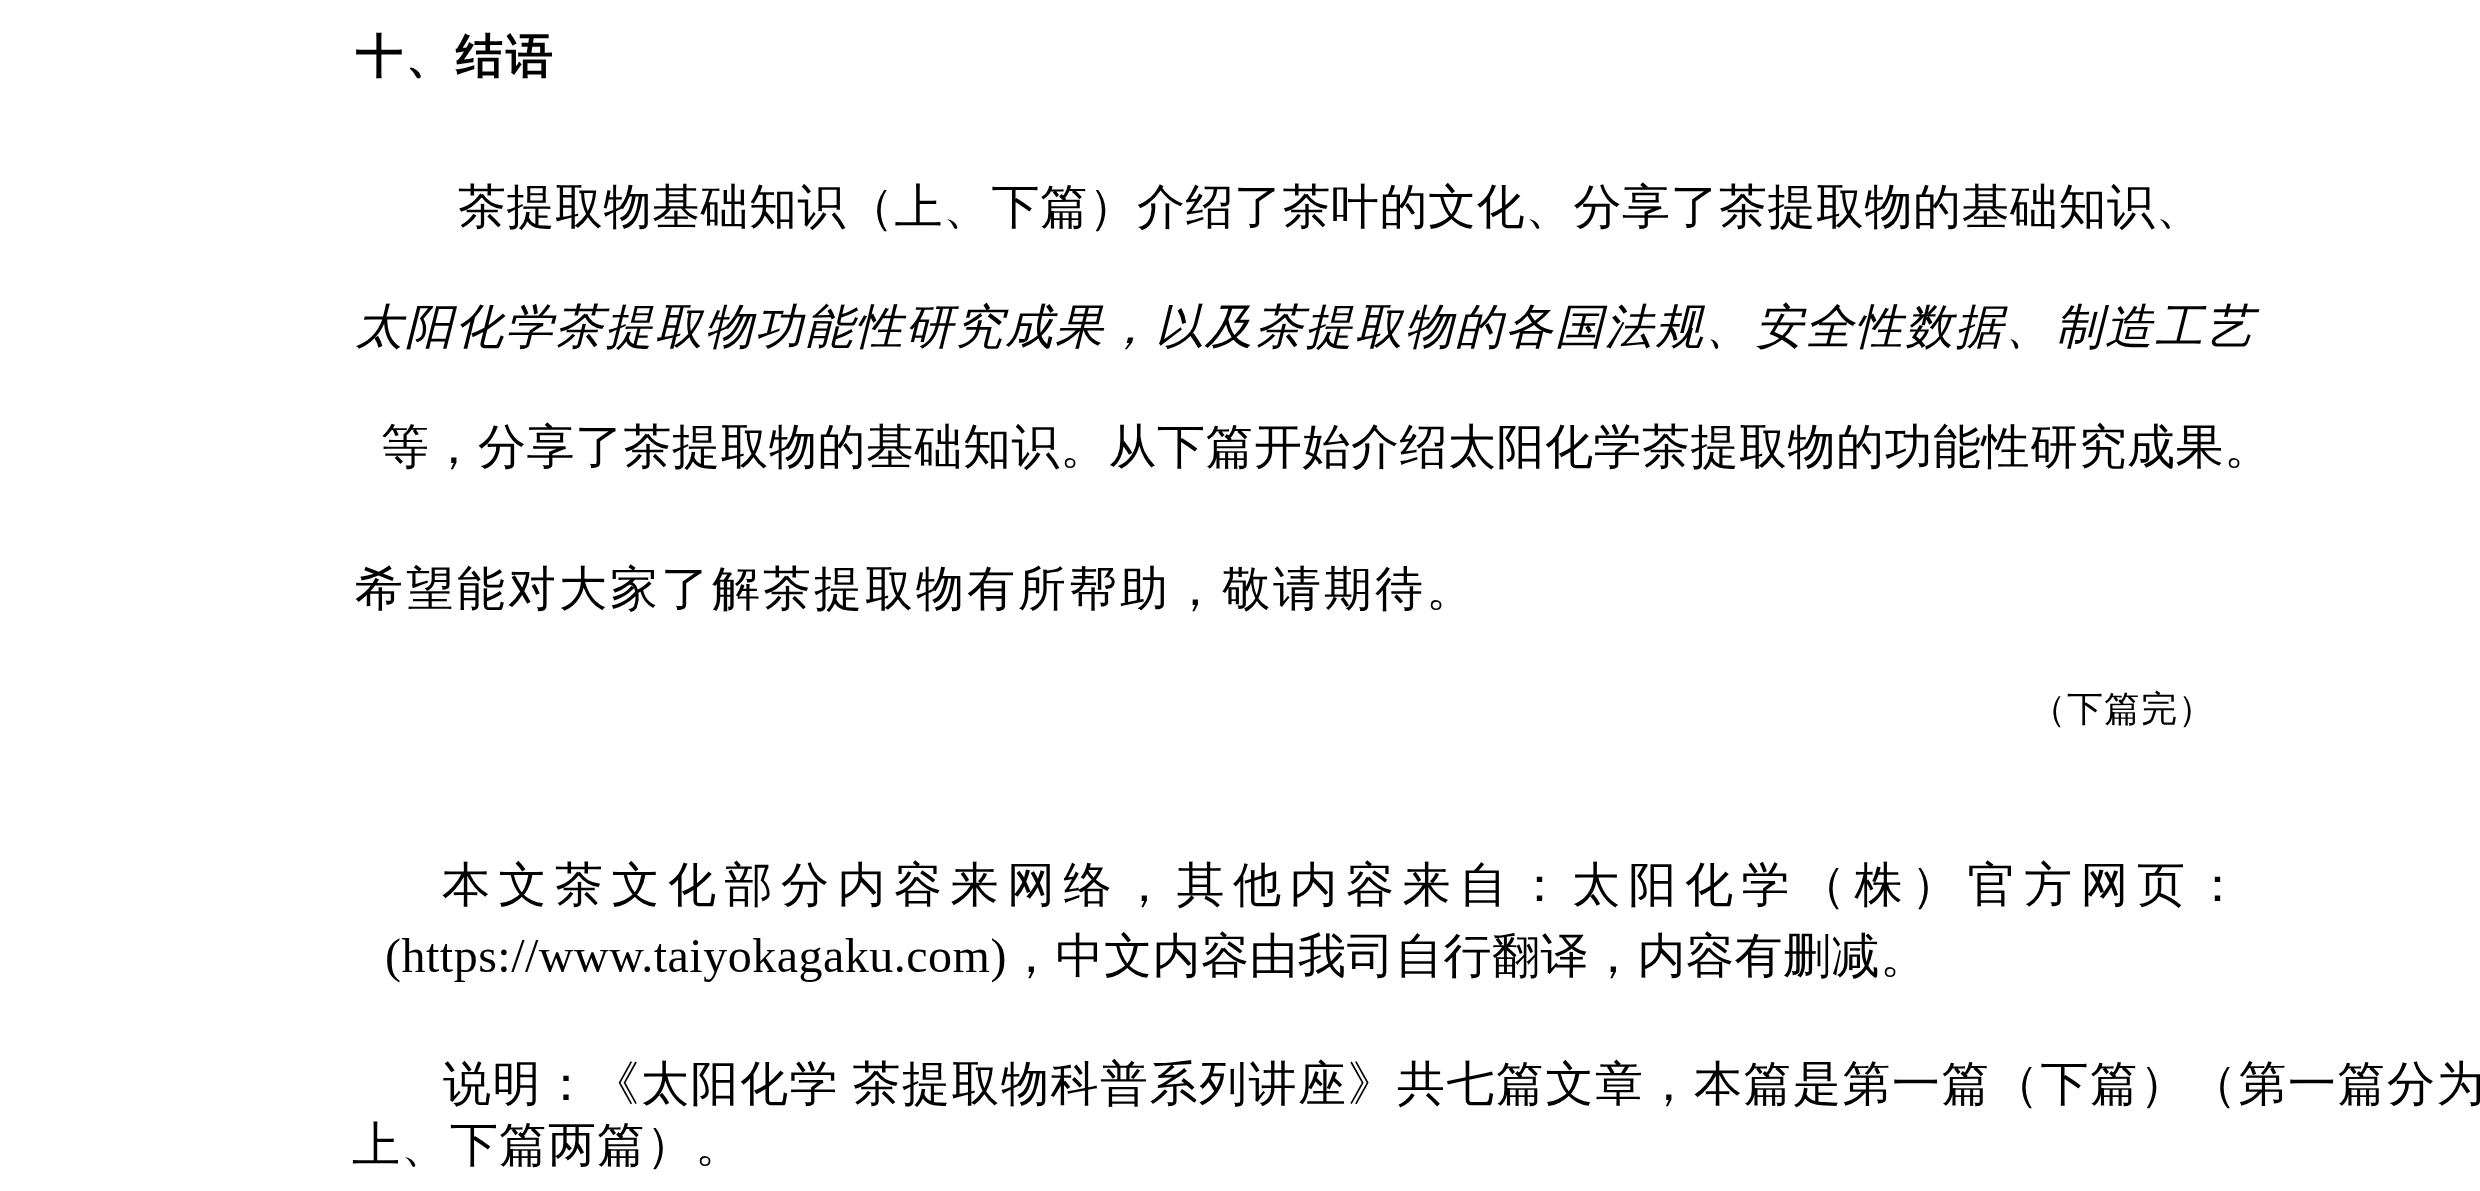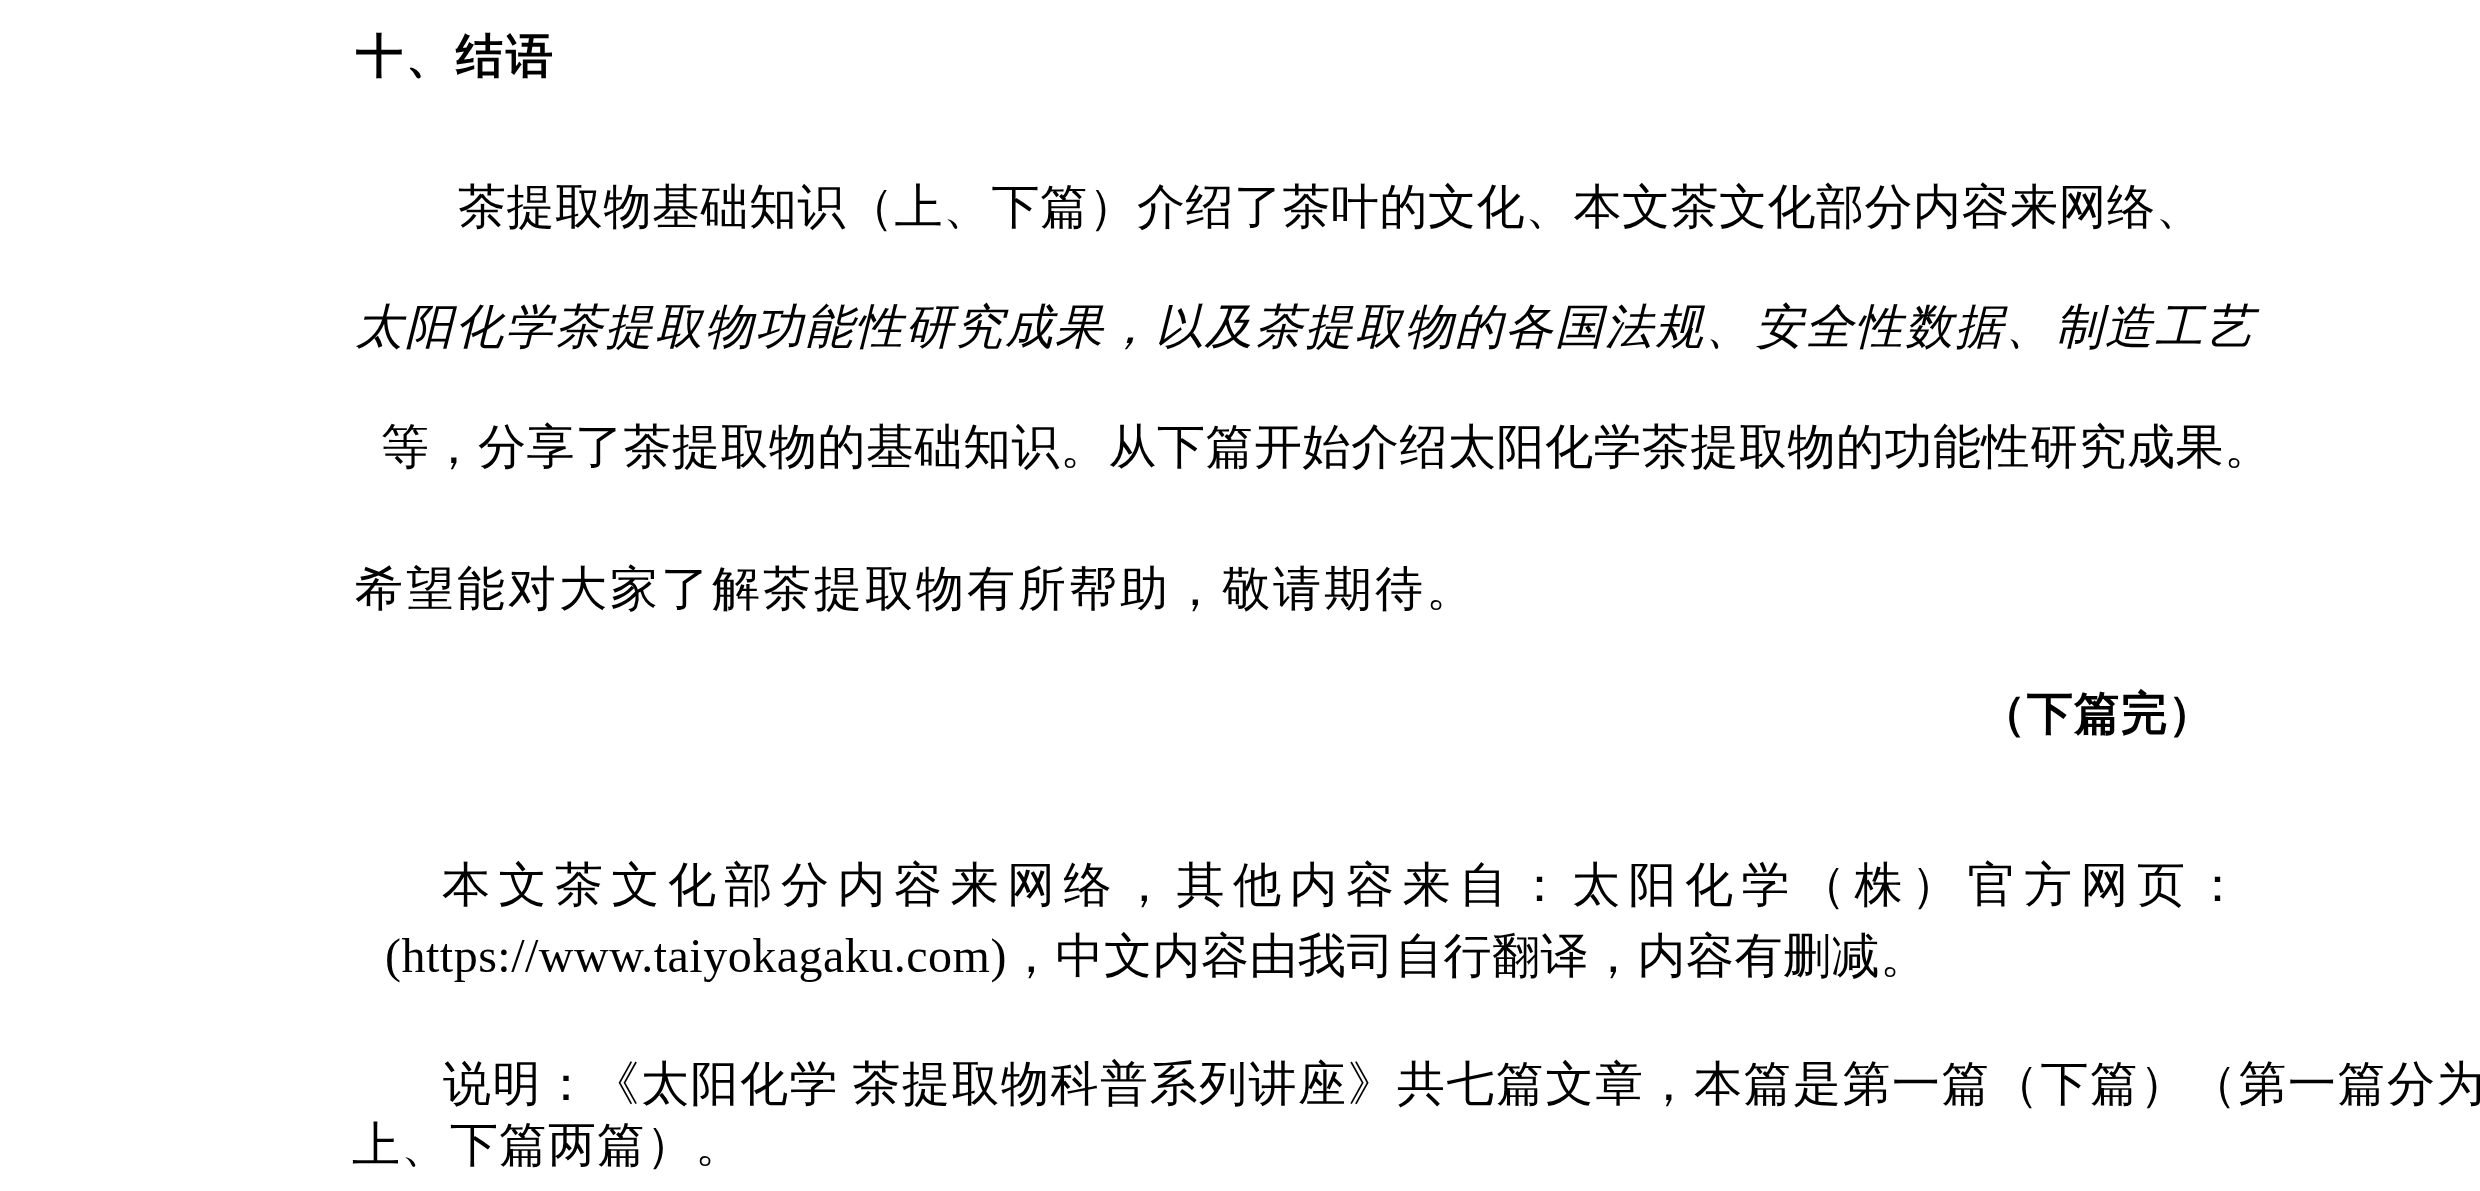--- a/index.html
+++ b/index.html
@@ -33,39 +33,38 @@
   
   .body-line { font-size: 48px; }
   .p1-l1 { left: 458px; top: 183px; letter-spacing: 0.5px; }
   .p1-l2 { left: 355px; top: 303px; letter-spacing: 2px; font-style: italic; }
   .p1-l3 { left: 355px; top: 423px; letter-spacing: 0.5px; margin-left: 26px; }
   .p1-l4 { left: 355px; top: 543px; letter-spacing: 3px; margin-top: 22px; }
   
   .closing {
     right: 265px;
     top: 691px;
-    font-size: 46px;
+    font-size: 36px;
     letter-spacing: 1px;
-    font-weight: bold;
   }
   
   .note-line { font-size: 48px; }
   .n1-l1 { left: 442px; top: 861px;  letter-spacing: 8.5px; }
   .n1-l2 { left: 385px; top: 932px;  letter-spacing: 0.5px; }
   .n2-l1 { left: 443px; top: 1060px; letter-spacing: 1.5px; }
   .n2-l2 { left: 352px; top: 1121px; letter-spacing: 1px; }
 </style>
 </head>
 <body>
 
 <div class="page">
 
   <div class="line heading">十、结语</div>
 
-  <div class="line body-line p1-l1">茶提取物基础知识（上、下篇）介绍了茶叶的文化、本文茶文化部分内容来网络、</div>
+  <div class="line body-line p1-l1">茶提取物基础知识（上、下篇）介绍了茶叶的文化、分享了茶提取物的基础知识、</div>
 
   <div class="line body-line p1-l2">太阳化学茶提取物功能性研究成果，以及茶提取物的各国法规、安全性数据、制造工艺</div>
 
   <div class="line body-line p1-l3">等，分享了茶提取物的基础知识。从下篇开始介绍太阳化学茶提取物的功能性研究成果。</div>
 
   <div class="line body-line p1-l4">希望能对大家了解茶提取物有所帮助，敬请期待。</div>
 
   <div class="line closing">（下篇完）</div>
 
   <div class="line note-line n1-l1">本文茶文化部分内容来网络，其他内容来自：太阳化学（株）官方网页：</div>

